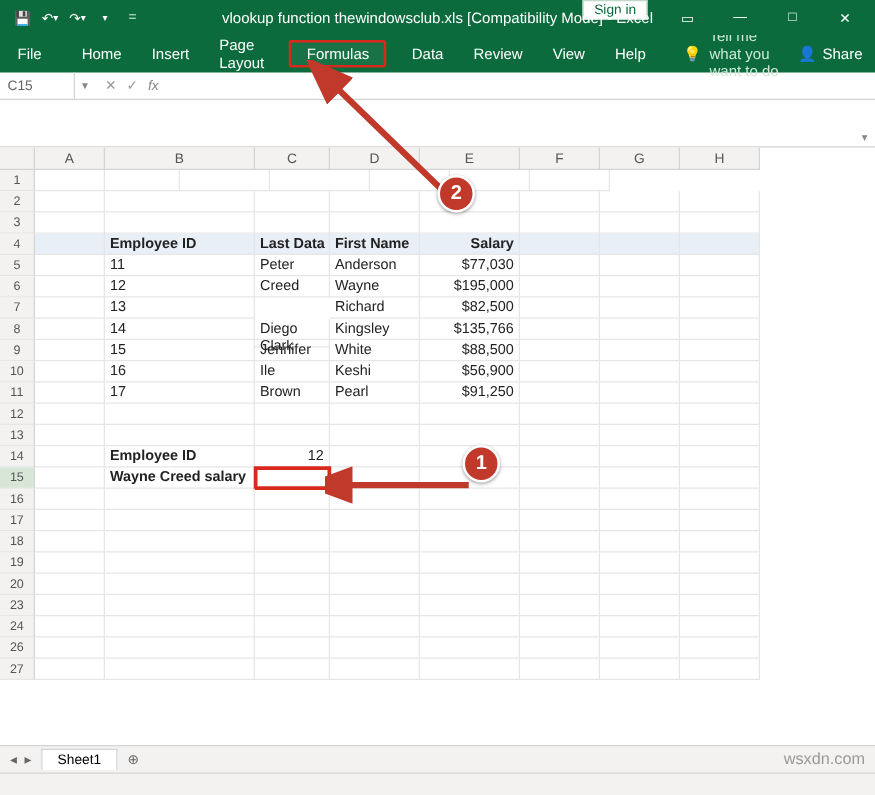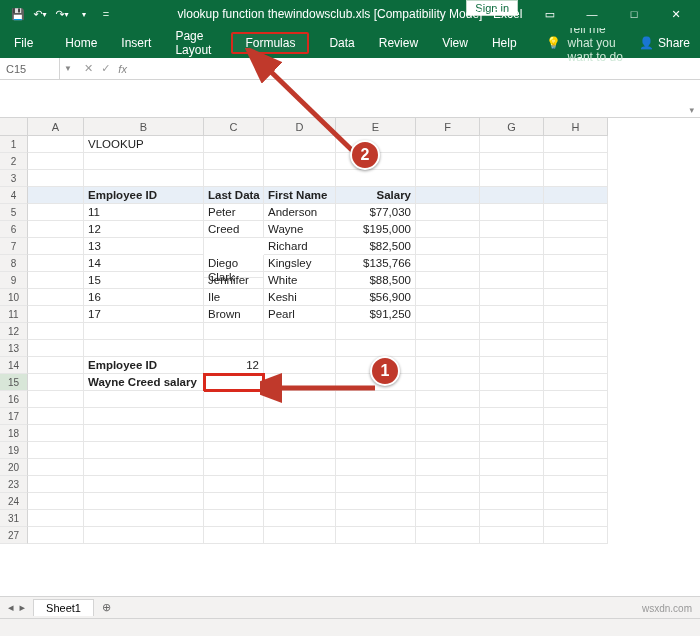--- a/index.html
+++ b/index.html
@@ -40,21 +40,21 @@
   .col-w-A { width:56px; } .col-w-B { width:120px; } .col-w-C { width:60px; }
   .col-w-D { width:72px; } .col-w-E { width:80px; } .col-w-F { width:64px; }
   .col-w-G { width:64px; } .col-w-H { width:64px; }
   .annot { position:absolute; pointer-events:none; }
   .badge { width:30px; height:30px; border-radius:50%; background:#c0392b; border:2px solid #fff; box-shadow:0 1px 3px rgba(0,0,0,.4); color:#fff; font-weight:700; font-size:16px; display:flex; align-items:center; justify-content:center;}
   .sheet-bar { position:absolute; bottom:18px; left:0; right:0; height:22px; background:#f3f2f1; border-top:1px solid #d4d4d4; display:flex; align-items:center; font-size:11px;}
   .sheet-nav { display:flex; gap:6px; padding:0 8px; color:#666;}
   .sheet-tab { background:#fff; border:1px solid #d4d4d4; border-bottom:none; padding:2px 12px; font-size:11px;}
   .sheet-add { padding:0 8px; color:#666;}
   .status-bar { position:absolute; bottom:0; left:0; right:0; height:18px; background:#f3f2f1; border-top:1px solid #d4d4d4;}
-  .watermark { position:absolute; right:8px; bottom:22px; font-size:10px; color:#999;}
+  .watermark { position:absolute; right:8px; bottom:22px; font-size:13px; color:#999;}
   svg.arrow { position:absolute; }
 </style>
 </head>
 <body>
 
 <div class="titlebar">
   <div class="qat">
     <span class="qat-ico">💾</span>
     <span class="qat-ico">↶<span class="qat-drop">▾</span></span>
     <span class="qat-ico">↷<span class="qat-drop">▾</span></span>
@@ -112,21 +112,20 @@
       <div class="col-h col-w-D" style="width: 72px;">D</div>
       <div class="col-h col-w-E" style="width: 80px;">E</div>
       <div class="col-h col-w-F" style="width: 64px;">F</div>
       <div class="col-h col-w-G" style="width: 64px;">G</div>
       <div class="col-h col-w-H" style="width: 64px;">H</div>
     </div>
   <div id="rows">
       <div class="row">
         <div class="row-h">1</div>
         <div class="cell col-w-A" style="width: 56px;"></div>
-        <div class="cell col-w-B" style="width: 120px;">VLOOKUP</div>
         <div class="cell col-w-C" style="width: 60px;"></div>
         <div class="cell col-w-D" style="width: 72px;"></div>
         <div class="cell col-w-E" style="width: 80px;"></div>
         <div class="cell col-w-F" style="width: 64px;"></div>
         <div class="cell col-w-G" style="width: 64px;"></div>
         <div class="cell col-w-H" style="width: 64px;"></div>
       </div>
       <div class="row">
         <div class="row-h">2</div>
         <div class="cell col-w-A" style="width: 56px;"></div>
@@ -352,21 +351,21 @@
         <div class="cell col-w-A" style="width: 56px;"></div>
         <div class="cell col-w-B" style="width: 120px;"></div>
         <div class="cell col-w-C" style="width: 60px;"></div>
         <div class="cell col-w-D" style="width: 72px;"></div>
         <div class="cell col-w-E" style="width: 80px;"></div>
         <div class="cell col-w-F" style="width: 64px;"></div>
         <div class="cell col-w-G" style="width: 64px;"></div>
         <div class="cell col-w-H" style="width: 64px;"></div>
       </div>
       <div class="row">
-        <div class="row-h">31</div>
+        <div class="row-h">26</div>
         <div class="cell col-w-A" style="width: 56px;"></div>
         <div class="cell col-w-B" style="width: 120px;"></div>
         <div class="cell col-w-C" style="width: 60px;"></div>
         <div class="cell col-w-D" style="width: 72px;"></div>
         <div class="cell col-w-E" style="width: 80px;"></div>
         <div class="cell col-w-F" style="width: 64px;"></div>
         <div class="cell col-w-G" style="width: 64px;"></div>
         <div class="cell col-w-H" style="width: 64px;"></div>
       </div>
       <div class="row">

